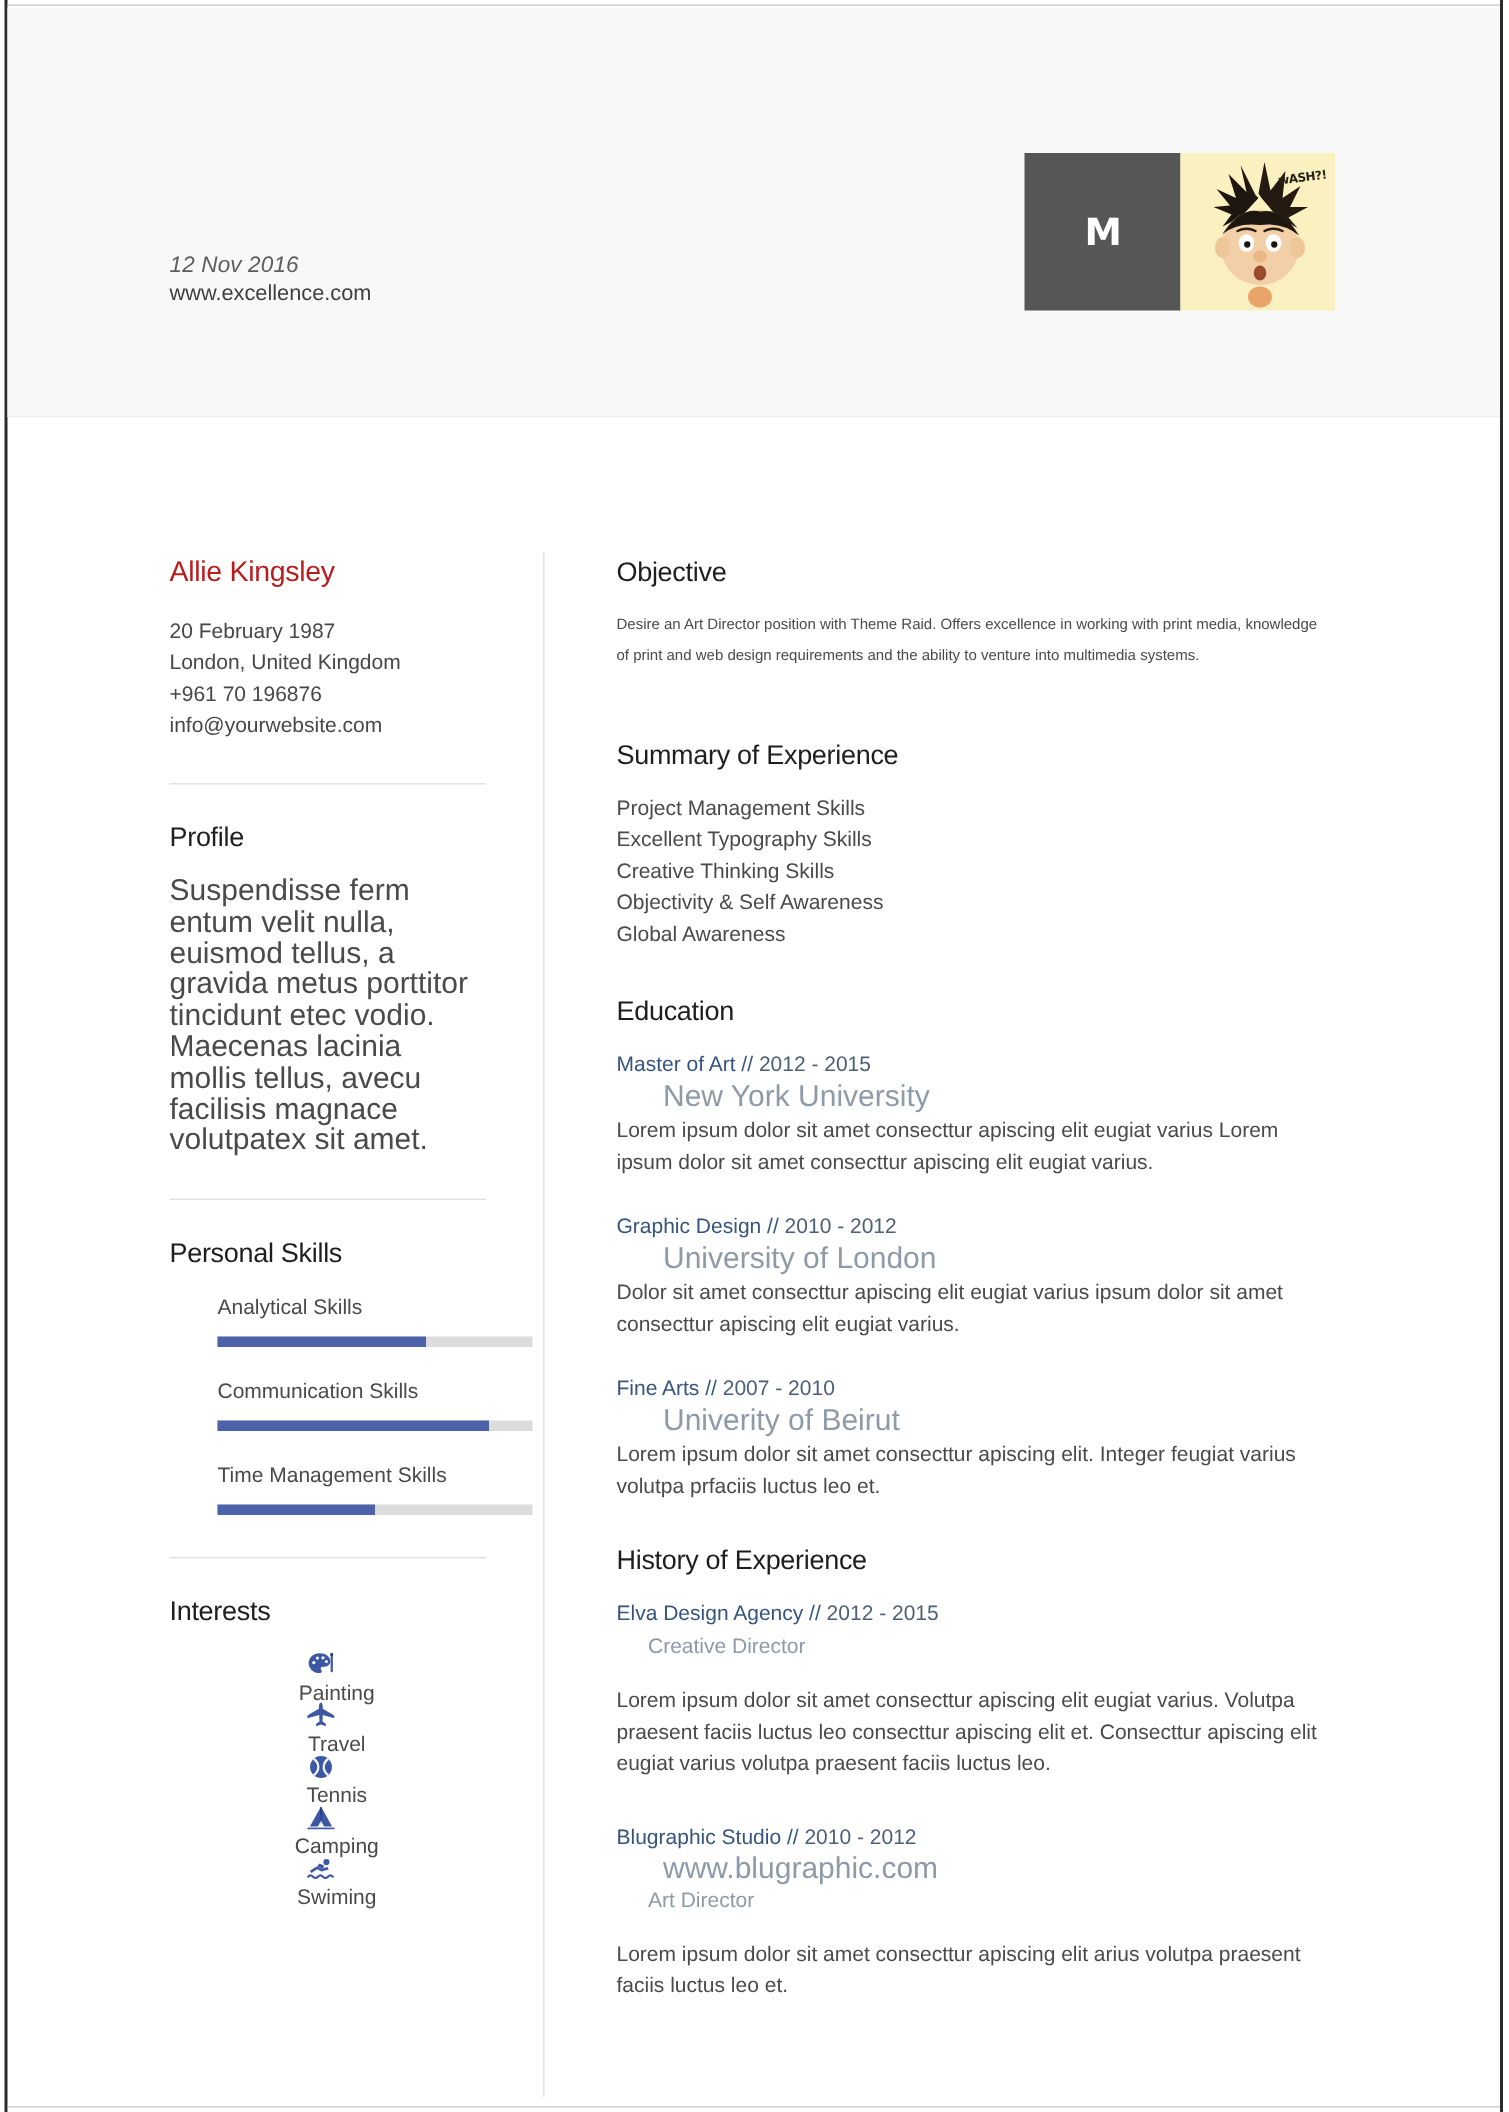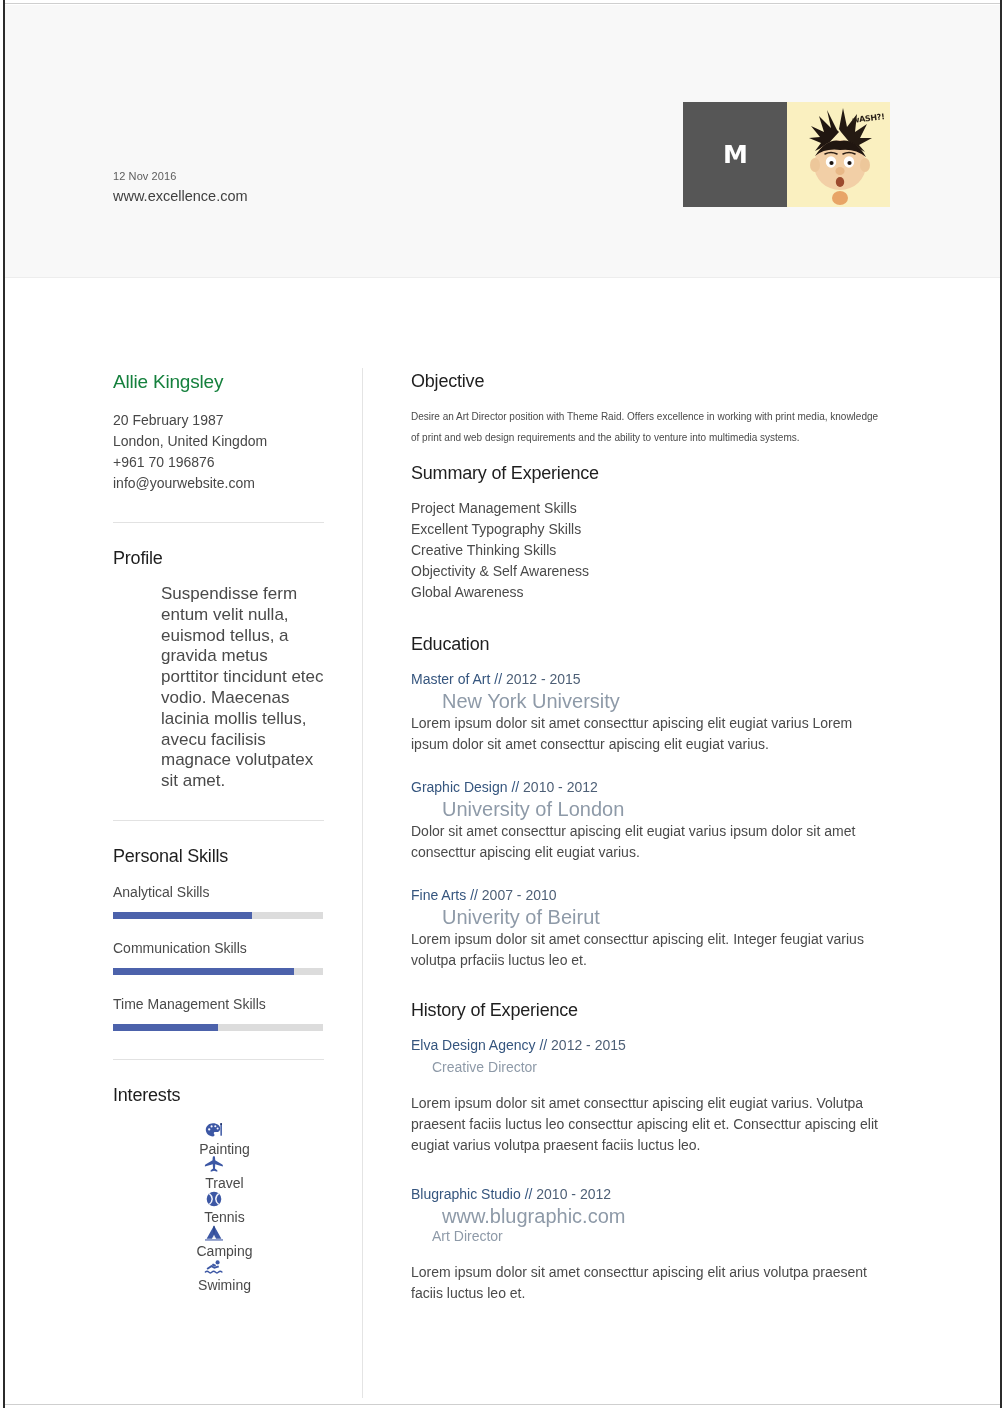--- a/index.html
+++ b/index.html
@@ -60,24 +60,25 @@
     border-bottom: 1px solid #ededed;
     box-sizing: border-box;
   }
 
   .header-meta {
     position: absolute;
     left: 113px;
     top: 168px;
   }
   .header-date {
-    font-size: 11px;
+    font-size: 15px;
     color: #5d5d5d;
     letter-spacing: .1px;
     line-height: 17px;
+    font-style: italic;
   }
   .header-site {
     font-size: 14.5px;
     color: #3f3f3f;
     line-height: 21px;
     margin-top: 1px;
   }
 
   
   .logo-block {
@@ -149,21 +150,21 @@
   .col-right {
     position: absolute;
     left: 411px;
     top: 92px;
     width: 478px;
   }
 
   
   .name {
     font-size: 19px;
-    color: #15803d;
+    color: #b91c1c;
     font-weight: 400;
     letter-spacing: -.2px;
     margin: 0 0 16px 0;
     line-height: 24px;
   }
   .contact-line {
     font-size: 14px;
     color: #474747;
     line-height: 21px;
   }
@@ -177,28 +178,27 @@
   .sec-title-left {
     font-size: 18px;
     color: #1e1e1e;
     font-weight: 400;
     letter-spacing: -.2px;
     margin: 0 0 15px 0;
     line-height: 22px;
   }
 
   .profile-text {
-    font-size: 17px;
+    font-size: 20px;
     color: #4a4a4a;
     line-height: 20.8px;
-    margin-left: 48px;
-  }
-
-  
-  .skill { margin-bottom: 19px; }
+  }
+
+  
+  .skill { margin-bottom: 19px; margin-left: 32px; }
   .skill:last-child { margin-bottom: 0; }
   .skill-label {
     font-size: 14px;
     color: #4a4a4a;
     line-height: 20px;
     margin-bottom: 10px;
   }
   .bar-track {
     position: relative;
     width: 210px;
@@ -280,21 +280,21 @@
     margin-left: 21px;
   }
   .entry-desc {
     font-size: 14px;
     color: #4a4a4a;
     line-height: 21px;
     margin-top: 2px;
   }
   .entry-desc.spaced { margin-top: 16px; }
 
-  .block-gap-objective { margin-bottom: 14px; }
+  .block-gap-objective { margin-bottom: 44px; }
   .block-gap-summary   { margin-bottom: 30px; }
   .block-gap-education { margin-bottom: 28px; }
 </style>
 </head>
 <body>
 
 <div id="page">
 
   <div class="frame-left"></div>
   <div class="frame-right"></div>

